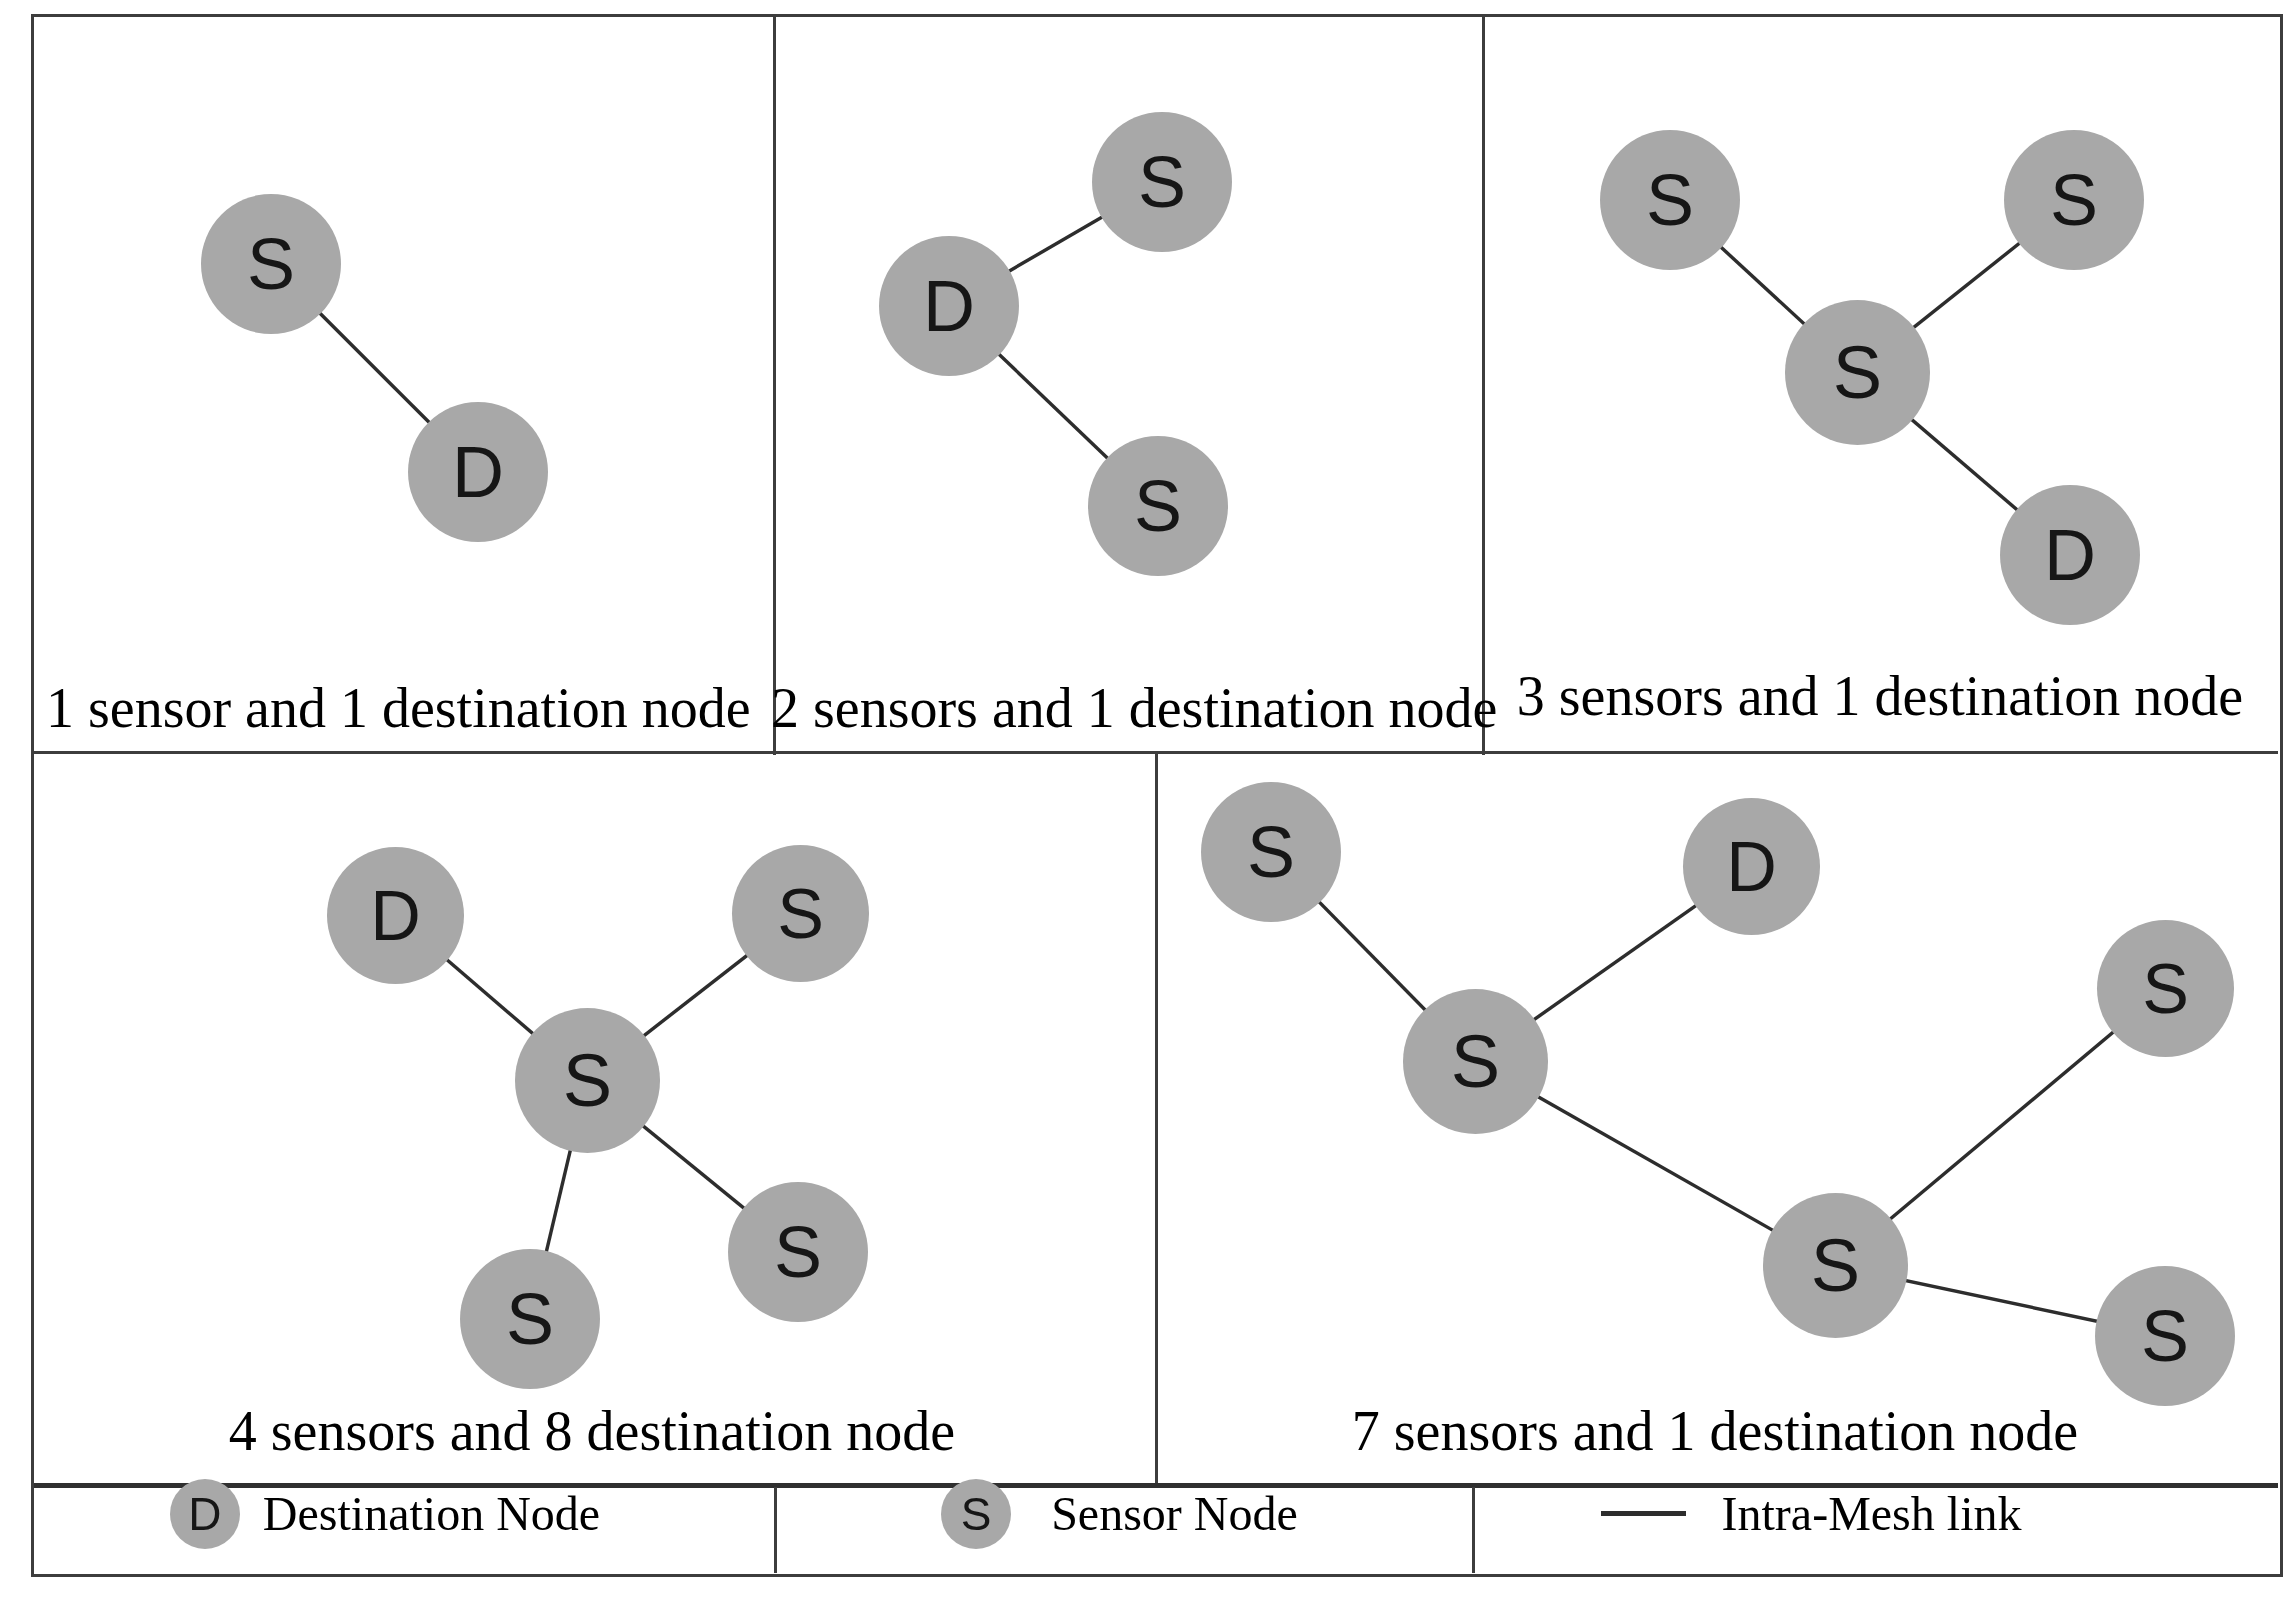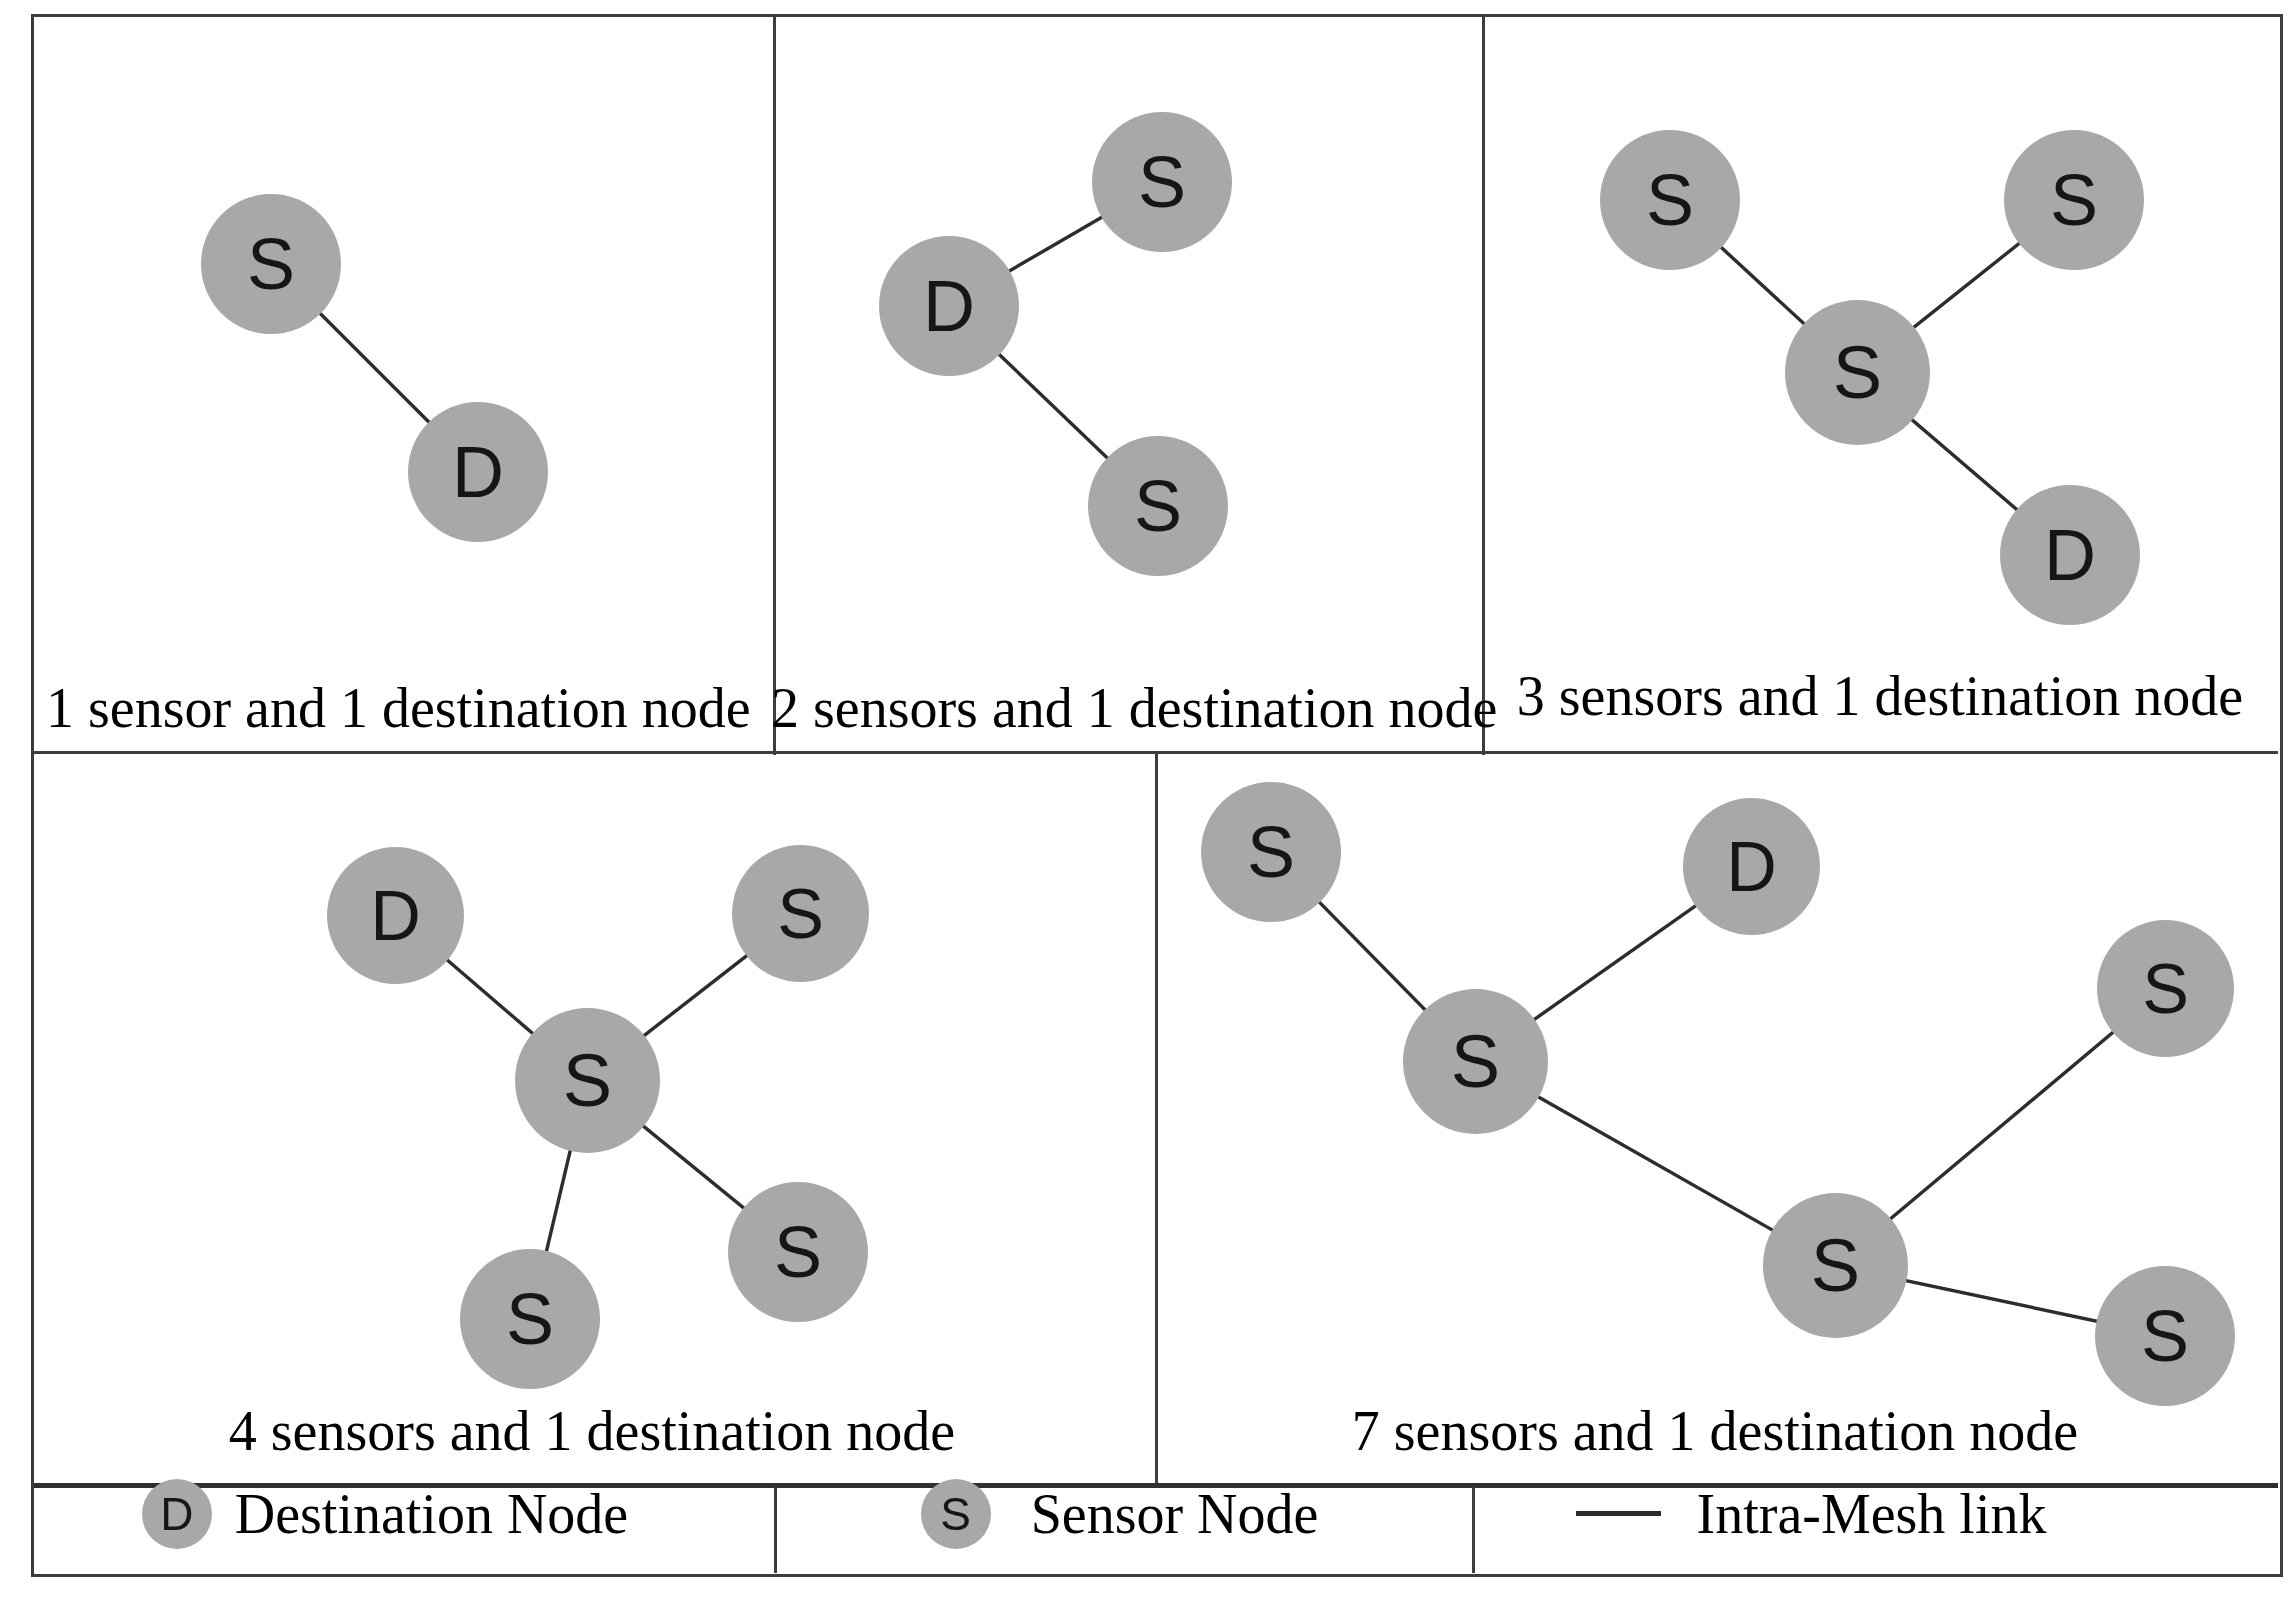--- a/index.html
+++ b/index.html
@@ -93,21 +93,21 @@
     font-weight: 500;
     font-size: 46px;
     flex: 0 0 auto;
   }
   .legend-symbol-line {
     width: 85px;
     height: 4.6px;
     flex: 0 0 auto;
   }
   .legend-label {
-    font-size: 56px;
+    font-size: 48px;
     color: #000000;
     white-space: nowrap;
   }
 </style>
 </head>
 <body>
 
 <svg id="edge-layer" xmlns="http://www.w3.org/2000/svg" viewBox="0 0 3007 2100" width="2295" height="1603">
     <line x1="355" y1="346" x2="627" y2="618" stroke="#2d2d2d" stroke-width="4.5"></line>
     <line x1="1243" y1="401" x2="1522" y2="239" stroke="#2d2d2d" stroke-width="4.5"></line>
@@ -133,21 +133,21 @@
   <div class="divider" id="hdiv-rows"></div>
   <div class="divider" id="vdiv-bottom"></div>
   <div class="divider" id="hdiv-legend"></div>
   <div class="divider" id="vdiv-leg-1"></div>
   <div class="divider" id="vdiv-leg-2"></div>
 </div>
 
 <div class="caption" id="caption-1">1 sensor and 1 destination node</div>
 <div class="caption" id="caption-2">2 sensors and 1 destination node</div>
 <div class="caption" id="caption-3">3 sensors and 1 destination node</div>
-<div class="caption" id="caption-4">4 sensors and 1 destination node</div>
+<div class="caption" id="caption-4">4 sensors and 8 destination node</div>
 <div class="caption" id="caption-5">7 sensors and 1 destination node</div>
 
 <div class="legend-cell" id="legend-destination">
   <div class="legend-symbol-circle" style="background: rgb(168, 168, 168); color: rgb(22, 22, 22);">D</div>
   <div class="legend-label">Destination Node</div>
 </div>
 <div class="legend-cell" id="legend-sensor">
   <div class="legend-symbol-circle" style="background: rgb(168, 168, 168); color: rgb(22, 22, 22);">S</div>
   <div class="legend-label">Sensor Node</div>
 </div>

